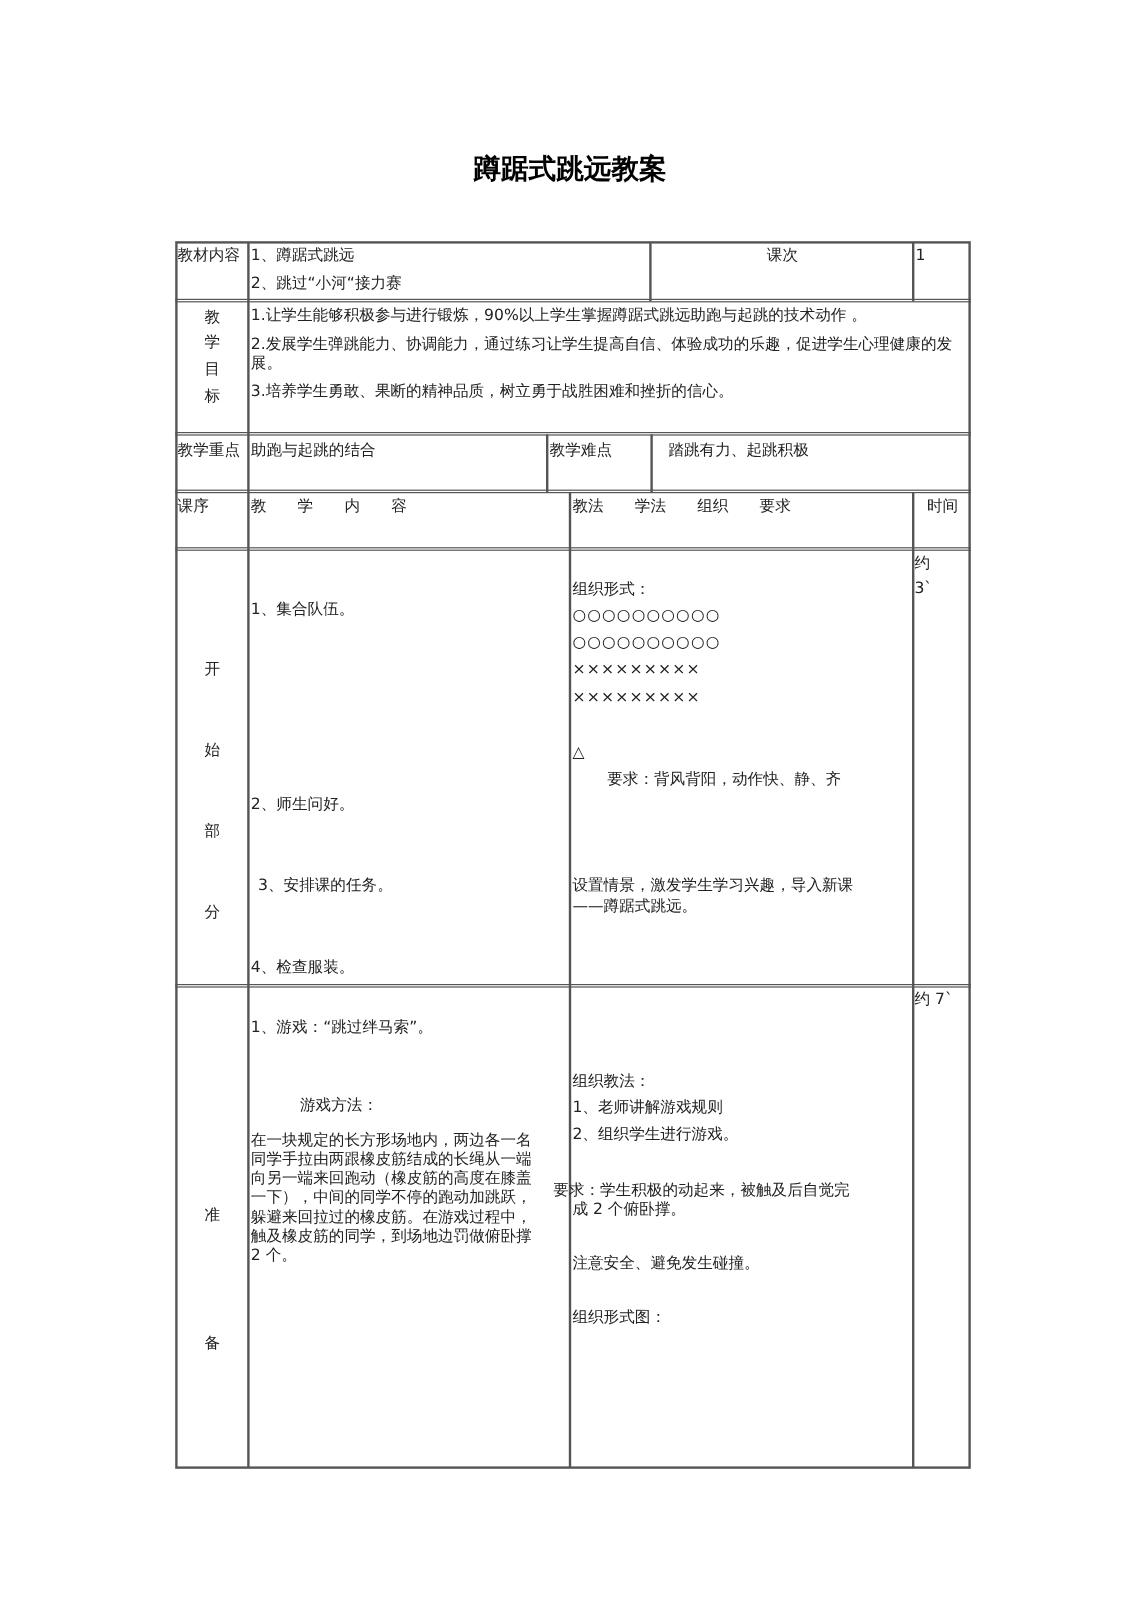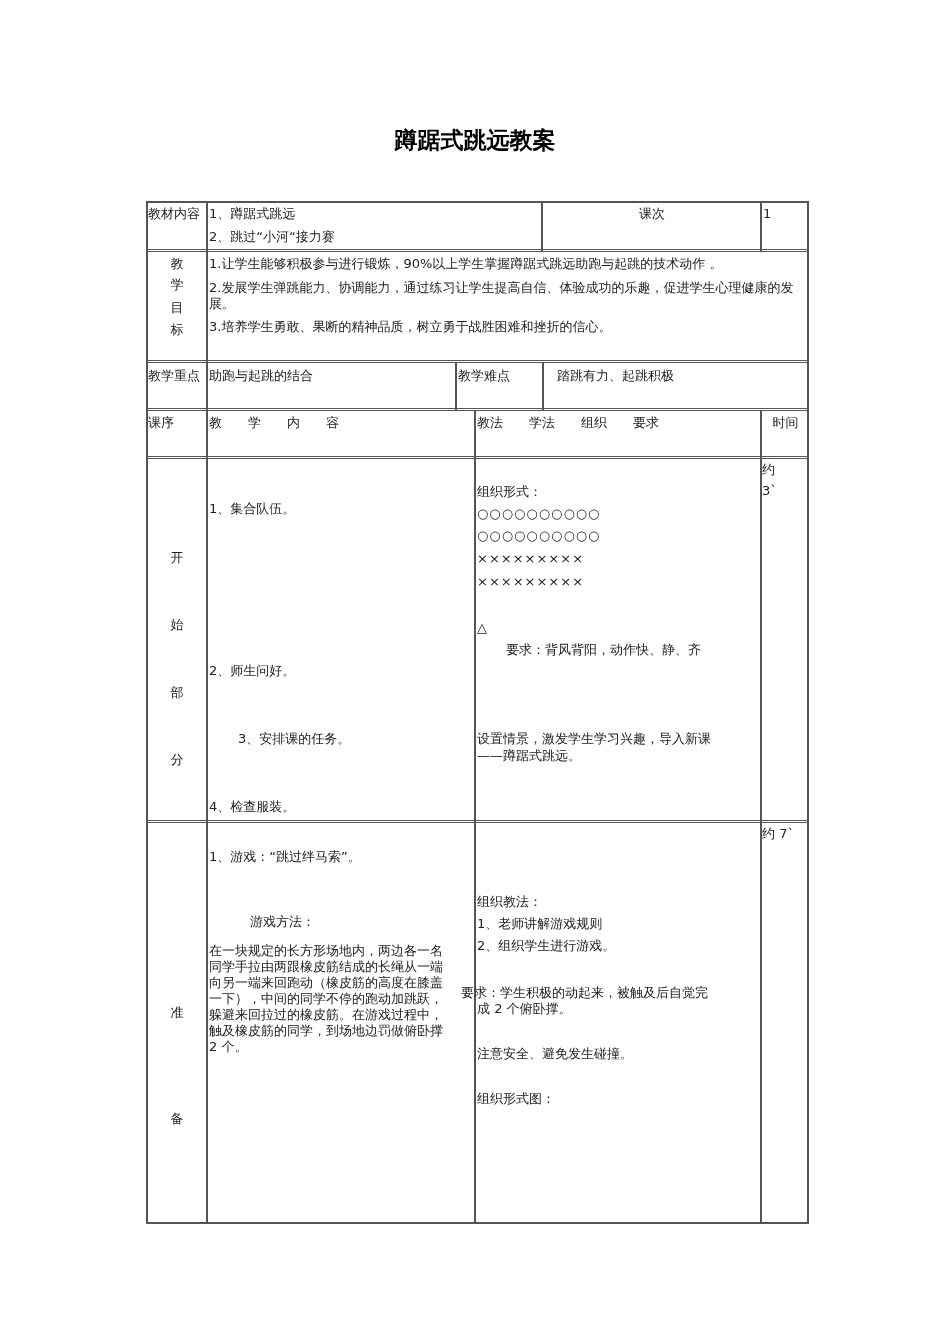--- a/index.html
+++ b/index.html
@@ -64,21 +64,21 @@
 <div class="vchar" style="left:147px;top:549px;">开</div>
 <div class="vchar" style="left:147px;top:616px;">始</div>
 <div class="vchar" style="left:147px;top:684px;">部</div>
 <div class="vchar" style="left:147px;top:751px;">分</div>
 
 <div class="cell" style="left:762px;top:459px;">约</div>
 <div class="cell" style="left:762px;top:480px;">3`</div>
 
 <div class="cell" style="left:209px;top:481px;margin-top:17px;">1、集合队伍。</div>
 <div class="cell" style="left:209px;top:660px;">2、师生问好。</div>
-<div class="cell" style="left:214px;top:728px;padding-left:24px;">3、安排课的任务。</div>
+<div class="cell" style="left:191px;top:728px;padding-left:24px;">3、安排课的任务。</div>
 <div class="cell" style="left:209px;top:796px;">4、检查服装。</div>
 
 <div class="cell" style="left:477px;top:481px;">组织形式：</div>
 <div class="cell sym" style="left:477px;top:503px;">○○○○○○○○○○</div>
 <div class="cell sym" style="left:477px;top:525px;">○○○○○○○○○○</div>
 <div class="cell sym" style="left:477px;top:548px;">×××××××××</div>
 <div class="cell sym" style="left:477px;top:571px;">×××××××××</div>
 <div class="cell" style="left:477px;top:617px;">△</div>
 <div class="cell" style="left:477px;top:639px;padding-left:29px;">要求：背风背阳，动作快、静、齐</div>
 <div class="cell sm" style="left:477px;top:731px;">设置情景，激发学生学习兴趣，导入新课</div>

